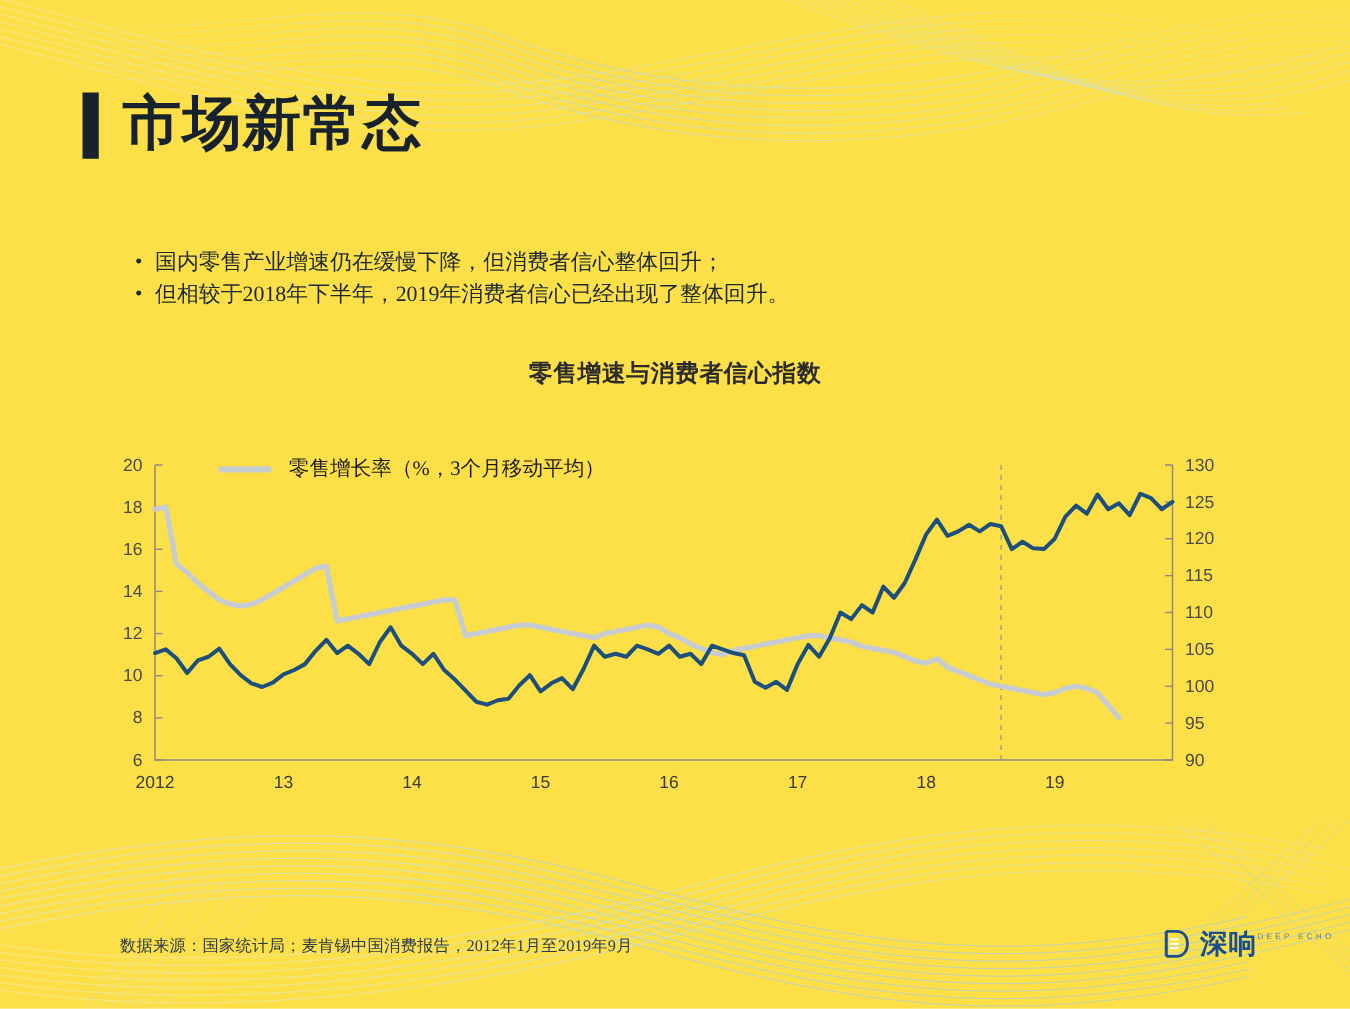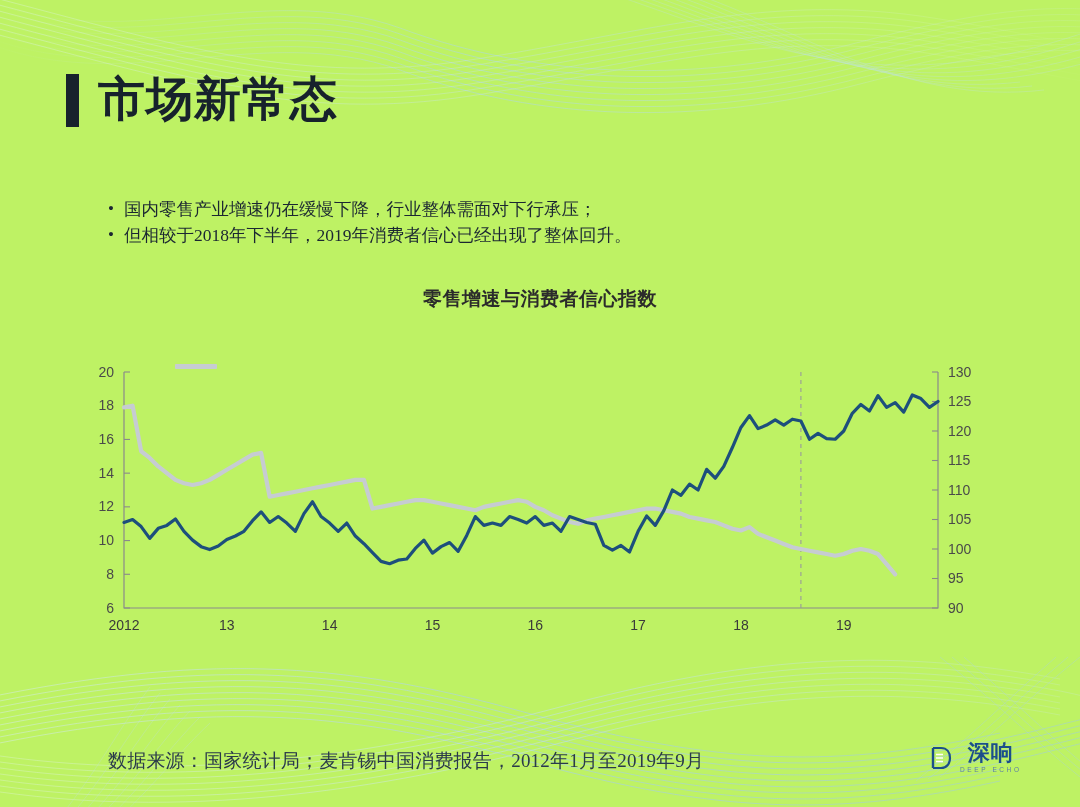--- a/index.html
+++ b/index.html
@@ -2,21 +2,21 @@
 <html><head>
 <meta charset="utf-8">
 <style>
   html,body{margin:0;padding:0;}
   body{
     width:1080px;height:807px;
     background:#ffffff;
     font-family:"Liberation Serif","DejaVu Serif",serif;
     position:relative;overflow:hidden;
   }
-  .slide{position:absolute;inset:0;background:#bef264;}
+  .slide{position:absolute;inset:0;background:#fde047;}
 
   
   .wave-top{position:absolute;top:0;left:0;width:1080px;height:120px;pointer-events:none;}
   .wave-bottom{position:absolute;bottom:0;left:0;width:1080px;height:160px;pointer-events:none;}
 
   
   .header{position:absolute;left:66px;top:74px;display:flex;align-items:stretch;}
   .accent-bar{width:13px;background:#17222c;margin-right:19px;}
   .titles{display:flex;flex-direction:column;justify-content:flex-start;}
   .title-main{
@@ -42,26 +42,26 @@
   }
   .chart-canvas{position:absolute;left:0;top:0;width:1080px;height:350px;}
 
   .legend{position:absolute;left:175px;top:78px;}
   .legend-row{display:flex;align-items:center;margin-bottom:20px;}
   .legend-swatch{width:42px;height:5px;margin-right:14px;border-radius:1px;}
   .legend-label{font-size:16.5px;color:#1b1b1b;white-space:nowrap;}
 
   
   .footer-note{
-    position:absolute;left:108px;top:748px;
-    font-size:19px;color:#2a3a4a;letter-spacing:.2px;white-space:nowrap;
+    position:absolute;left:96px;top:748px;
+    font-size:13px;color:#2a3a4a;letter-spacing:.2px;white-space:nowrap;
   }
   .logo{position:absolute;left:928px;top:742px;display:flex;align-items:center;}
   .logo-mark{width:26px;height:26px;margin-right:6px;}
-  .logo-text{display:flex;flex-direction:column;line-height:1;align-items:center;}
+  .logo-text{display:flex;flex-direction:row;line-height:1;}
   .logo-cn{font-size:22px;font-weight:700;color:#1b4f8a;letter-spacing:1px;}
   .logo-en{font-size:6.5px;color:#5d7fa6;letter-spacing:2.6px;margin-top:3px;font-family:"Liberation Sans",sans-serif;}
 </style>
 </head>
 <body>
 
 <div class="slide">
 
   <svg class="wave-top" viewBox="0 0 1080 120" preserveAspectRatio="none">
     <defs>
@@ -162,21 +162,21 @@
   <div class="header">
     <div class="accent-bar"></div>
     <div class="titles">
       <div class="title-main">市场新常态</div>
     </div>
   </div>
 
   <div class="bullets">
     <div class="bullet">
       <span class="dot">•</span>
-      <span class="btxt">国内零售产业增速仍在缓慢下降，行业整体需面对下行承压；</span>
+      <span class="btxt">国内零售产业增速仍在缓慢下降，但消费者信心整体回升；</span>
     </div>
     <div class="bullet">
       <span class="dot">•</span>
       <span class="btxt">但相较于2018年下半年，2019年消费者信心已经出现了整体回升。</span>
     </div>
   </div>
 
   <div class="chart-wrap">
     <div class="chart-title">零售增速与消费者信心指数</div>
 
@@ -225,20 +225,21 @@
         <text x="740.9263157894737" y="344" font-size="14" font-family="Liberation Sans, sans-serif" fill="#3a3a3a" text-anchor="middle">18</text>
         <text x="843.7473684210527" y="344" font-size="14" font-family="Liberation Sans, sans-serif" fill="#3a3a3a" text-anchor="middle">19</text>
         <line x1="800.9052631578948" y1="86" x2="800.9052631578948" y2="322" stroke="#9a9a9a" stroke-width="1.1" stroke-dasharray="4 4"></line>
         <polyline points="124.00,121.40 132.57,119.71 141.14,165.23 149.71,171.97 158.27,180.40 166.84,187.14 175.41,193.89 183.98,197.26 192.55,198.94 201.12,197.26 209.68,193.89 218.25,188.83 226.82,183.77 235.39,178.71 243.96,173.66 252.53,168.60 261.09,166.91 269.66,210.74 278.23,209.06 286.80,207.37 295.37,205.69 303.94,204.00 312.51,202.31 321.07,200.63 329.64,198.94 338.21,197.26 346.78,195.57 355.35,193.89 363.92,193.89 372.48,222.54 381.05,220.86 389.62,219.17 398.19,217.49 406.76,215.80 415.33,214.11 423.89,214.11 432.46,215.80 441.03,217.49 449.60,219.17 458.17,220.86 466.74,222.54 475.31,224.23 483.87,220.86 492.44,219.17 501.01,217.49 509.58,215.80 518.15,214.11 526.72,215.80 535.28,220.86 543.85,224.23 552.42,229.29 560.99,232.66 569.56,236.03 578.13,237.71 586.69,234.34 595.26,232.66 603.83,230.97 612.40,229.29 620.97,227.60 629.54,225.91 638.11,224.23 646.67,222.54 655.24,222.54 663.81,224.23 672.38,225.91 680.95,227.60 689.52,230.97 698.08,232.66 706.65,234.34 715.22,236.03 723.79,239.40 732.36,242.77 740.93,244.46 749.49,241.09 758.06,247.83 766.63,251.20 775.20,254.57 783.77,257.94 792.34,261.31 800.91,263.00 809.47,264.69 818.04,266.37 826.61,268.06 835.18,269.74 843.75,268.06 852.32,264.69 860.88,263.00 869.45,264.69 878.02,268.06 886.59,278.17 895.16,288.29" fill="none" stroke="#c6ccd2" stroke-width="4.2" stroke-linejoin="round" stroke-linecap="round"></polyline>
         <polyline points="124.00,236.45 132.57,233.50 141.14,240.58 149.71,252.38 158.27,242.35 166.84,239.40 175.41,232.91 183.98,245.30 192.55,254.15 201.12,260.64 209.68,263.59 218.25,260.05 226.82,253.56 235.39,250.02 243.96,245.30 252.53,234.68 261.09,225.83 269.66,236.45 278.23,230.55 286.80,237.04 295.37,245.30 303.94,227.60 312.51,215.80 321.07,230.55 329.64,237.04 338.21,245.30 346.78,237.04 355.35,250.02 363.92,257.69 372.48,266.54 381.05,275.39 389.62,277.75 398.19,274.21 406.76,273.03 415.33,262.41 423.89,254.15 432.46,267.13 441.03,260.64 449.60,256.51 458.17,265.36 466.74,249.43 475.31,230.55 483.87,239.40 492.44,237.04 501.01,239.40 509.58,230.55 518.15,233.50 526.72,237.04 535.28,230.55 543.85,239.40 552.42,237.04 560.99,245.30 569.56,230.55 578.13,233.50 586.69,236.45 595.26,238.22 603.83,259.46 612.40,264.18 620.97,259.46 629.54,265.95 638.11,245.30 646.67,229.96 655.24,239.40 663.81,224.65 672.38,204.00 680.95,209.31 689.52,198.10 698.08,204.00 706.65,183.35 715.22,192.20 723.79,180.40 732.36,161.52 740.93,141.46 749.49,129.66 758.06,142.64 766.63,139.10 775.20,133.79 783.77,139.10 792.34,133.20 800.91,134.97 809.47,153.26 818.04,147.36 826.61,152.67 835.18,153.26 843.75,145.00 852.32,127.30 860.88,118.45 869.45,124.94 878.02,109.60 886.59,121.40 895.16,116.68 903.73,126.12 912.29,109.01 920.86,112.55 929.43,121.40 938.00,115.50" fill="none" stroke="#1d4f7c" stroke-width="3.2" stroke-linejoin="round" stroke-linecap="round"></polyline>
       </svg>
 
     <div class="legend">
       <div class="legend-row">
         <span class="legend-swatch" id="sw0" style="background: rgb(198, 204, 210);"></span>
+        <span class="legend-label">零售增长率（%，3个月移动平均）</span>
       </div>
     </div>
   </div>
 
   <div class="footer-note">数据来源：国家统计局；麦肯锡中国消费报告，2012年1月至2019年9月</div>
 
   <div class="logo">
     <svg class="logo-mark" viewBox="0 0 26 26">
       <path d="M5,3 L5,23" stroke="#1b4f8a" stroke-width="2.4" fill="none"></path>
       <path d="M5,3 L13,3 C19,3 22,7.5 22,13 C22,18.5 19,23 13,23 L5,23" stroke="#1b4f8a" stroke-width="2.2" fill="none"></path>

